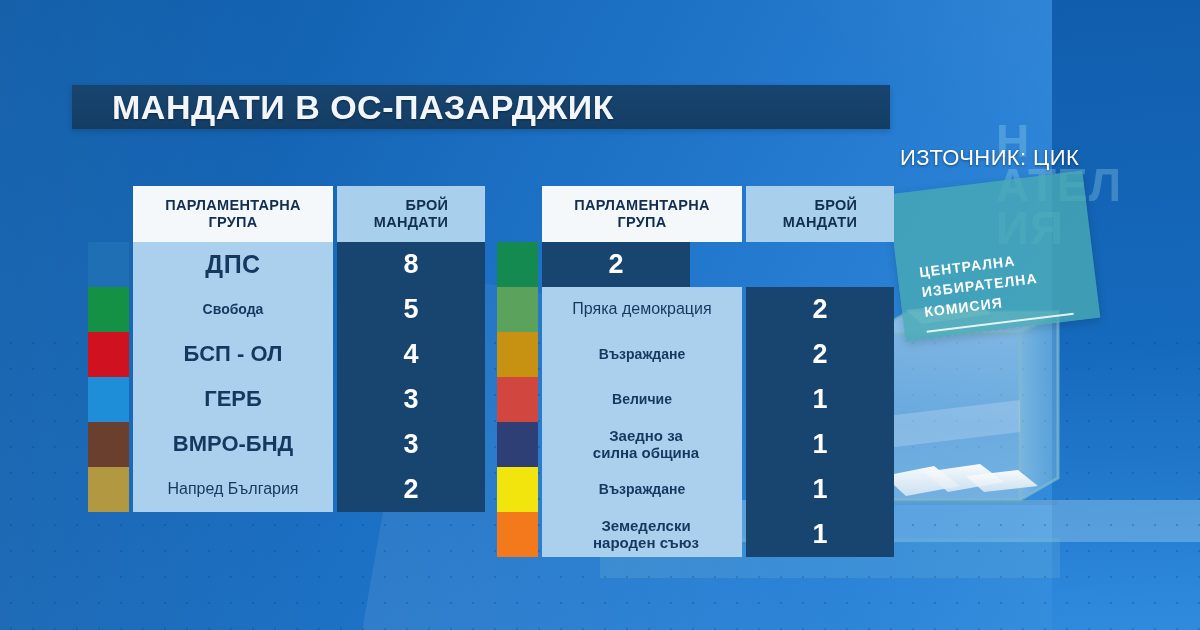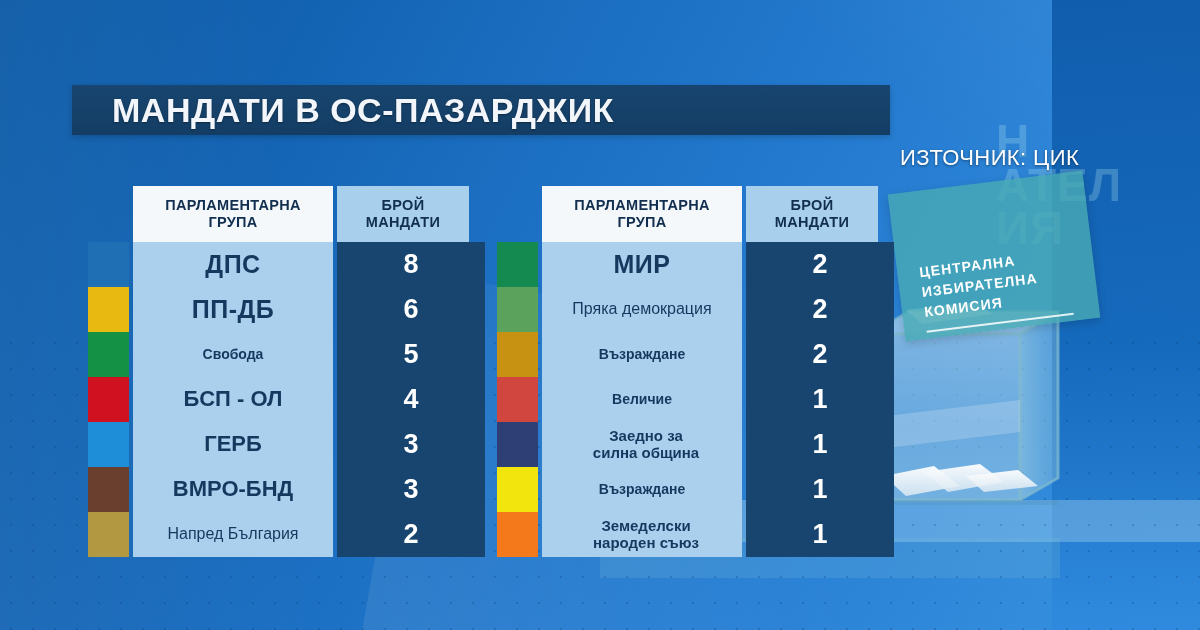--- a/index.html
+++ b/index.html
@@ -91,21 +91,21 @@
     position: absolute;
     left: 862px; top: 300px;
     width: 250px; height: 260px;
     pointer-events: none;
   }
 
   
   .title-bar {
     position: absolute;
     left: 72px; top: 85px;
-    width: 818px; height: 50px;
+    width: 818px; height: 44px;
     background: linear-gradient(180deg, #17456f 0%, #143d64 100%);
     display: flex;
     align-items: center;
     box-shadow: 0 2px 6px rgba(0,0,0,0.18);
   }
   .title-text {
     margin-left: 40px;
     color: #f2f6fa;
     font-size: 34px;
     font-weight: 700;
@@ -180,21 +180,21 @@
     justify-content: center;
     text-align: center;
     font-weight: 700;
     font-size: 14.5px;
     line-height: 1.18;
     letter-spacing: 0.3px;
     color: #122f50;
     white-space: pre-line;
   }
   .hdr-party { width: 200px; background: #f4f8fb; }
-  .hdr-seats { width: 132px; background: #a8cfeb; }
+  .hdr-seats { width: 148px; background: #a8cfeb; text-align: right; }
 
   .row {
     display: flex;
     align-items: stretch;
     gap: 4px;
     height: 45px;
   }
   .swatch {
     width: 41px;
     flex: 0 0 41px;
@@ -306,25 +306,20 @@
 ГРУПА</div>
         <div class="hdr-cell hdr-seats">БРОЙ
 МАНДАТИ</div>
       </div>
       <div class="row">
         <div class="swatch" style="background: rgb(31, 111, 181);"></div>
         <div class="party-cell p-xl">ДПС</div>
         <div class="seats-cell">8</div>
       </div>
       <div class="row">
-        <div class="swatch" style="background: rgb(232, 185, 16);"></div>
-        <div class="party-cell p-xl">ПП-ДБ</div>
-        <div class="seats-cell">6</div>
-      </div>
-      <div class="row">
         <div class="swatch" style="background: rgb(21, 145, 69);"></div>
         <div class="party-cell p-md">Свобода</div>
         <div class="seats-cell">5</div>
       </div>
       <div class="row">
         <div class="swatch" style="background: rgb(208, 18, 32);"></div>
         <div class="party-cell p-lg">БСП - ОЛ</div>
         <div class="seats-cell">4</div>
       </div>
       <div class="row">
@@ -345,21 +340,20 @@
     </div>
   <div class="table" id="table-right">
       <div class="hdr-row">
         <div class="hdr-cell hdr-party">ПАРЛАМЕНТАРНА
 ГРУПА</div>
         <div class="hdr-cell hdr-seats">БРОЙ
 МАНДАТИ</div>
       </div>
       <div class="row">
         <div class="swatch" style="background: rgb(20, 138, 80);"></div>
-        <div class="party-cell p-xl">МИР</div>
         <div class="seats-cell">2</div>
       </div>
       <div class="row">
         <div class="swatch" style="background: rgb(91, 162, 92);"></div>
         <div class="party-cell p-sm">Пряка демокрация</div>
         <div class="seats-cell">2</div>
       </div>
       <div class="row">
         <div class="swatch" style="background: rgb(199, 146, 17);"></div>
         <div class="party-cell p-md">Възраждане</div>

